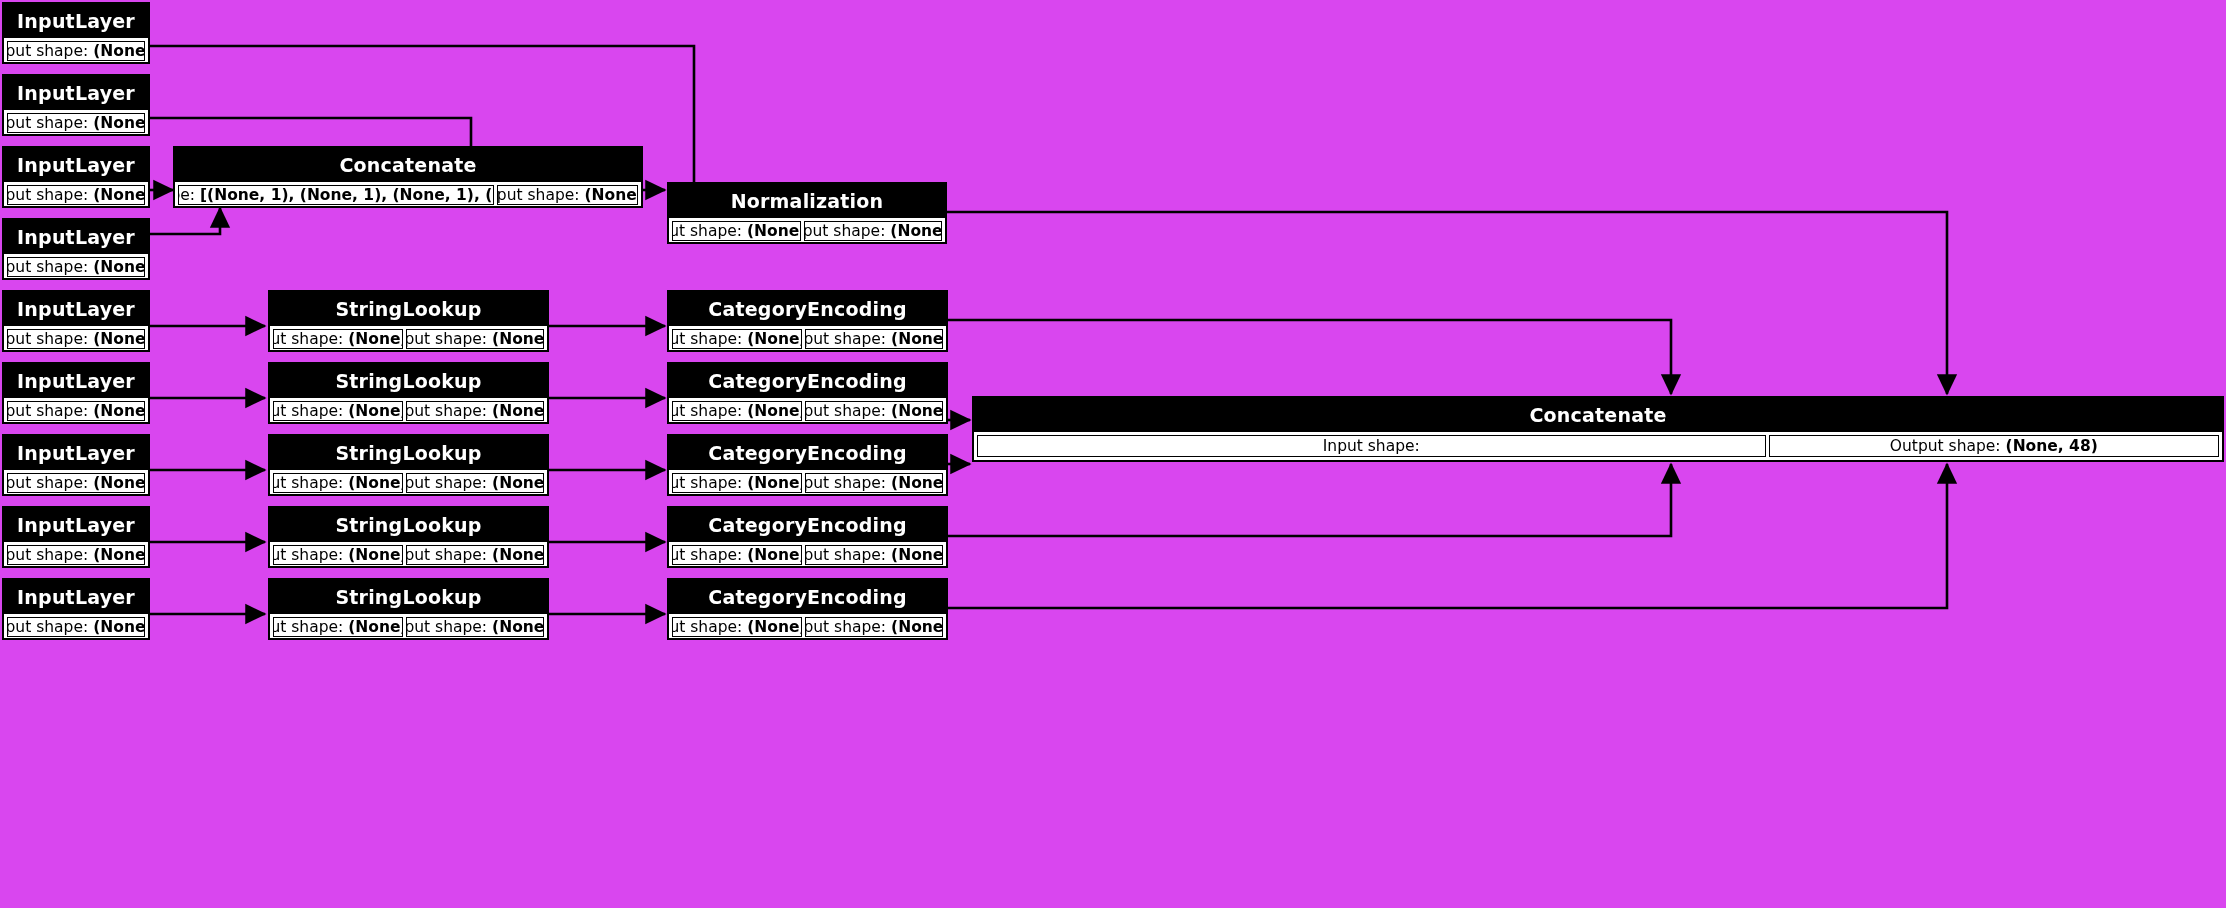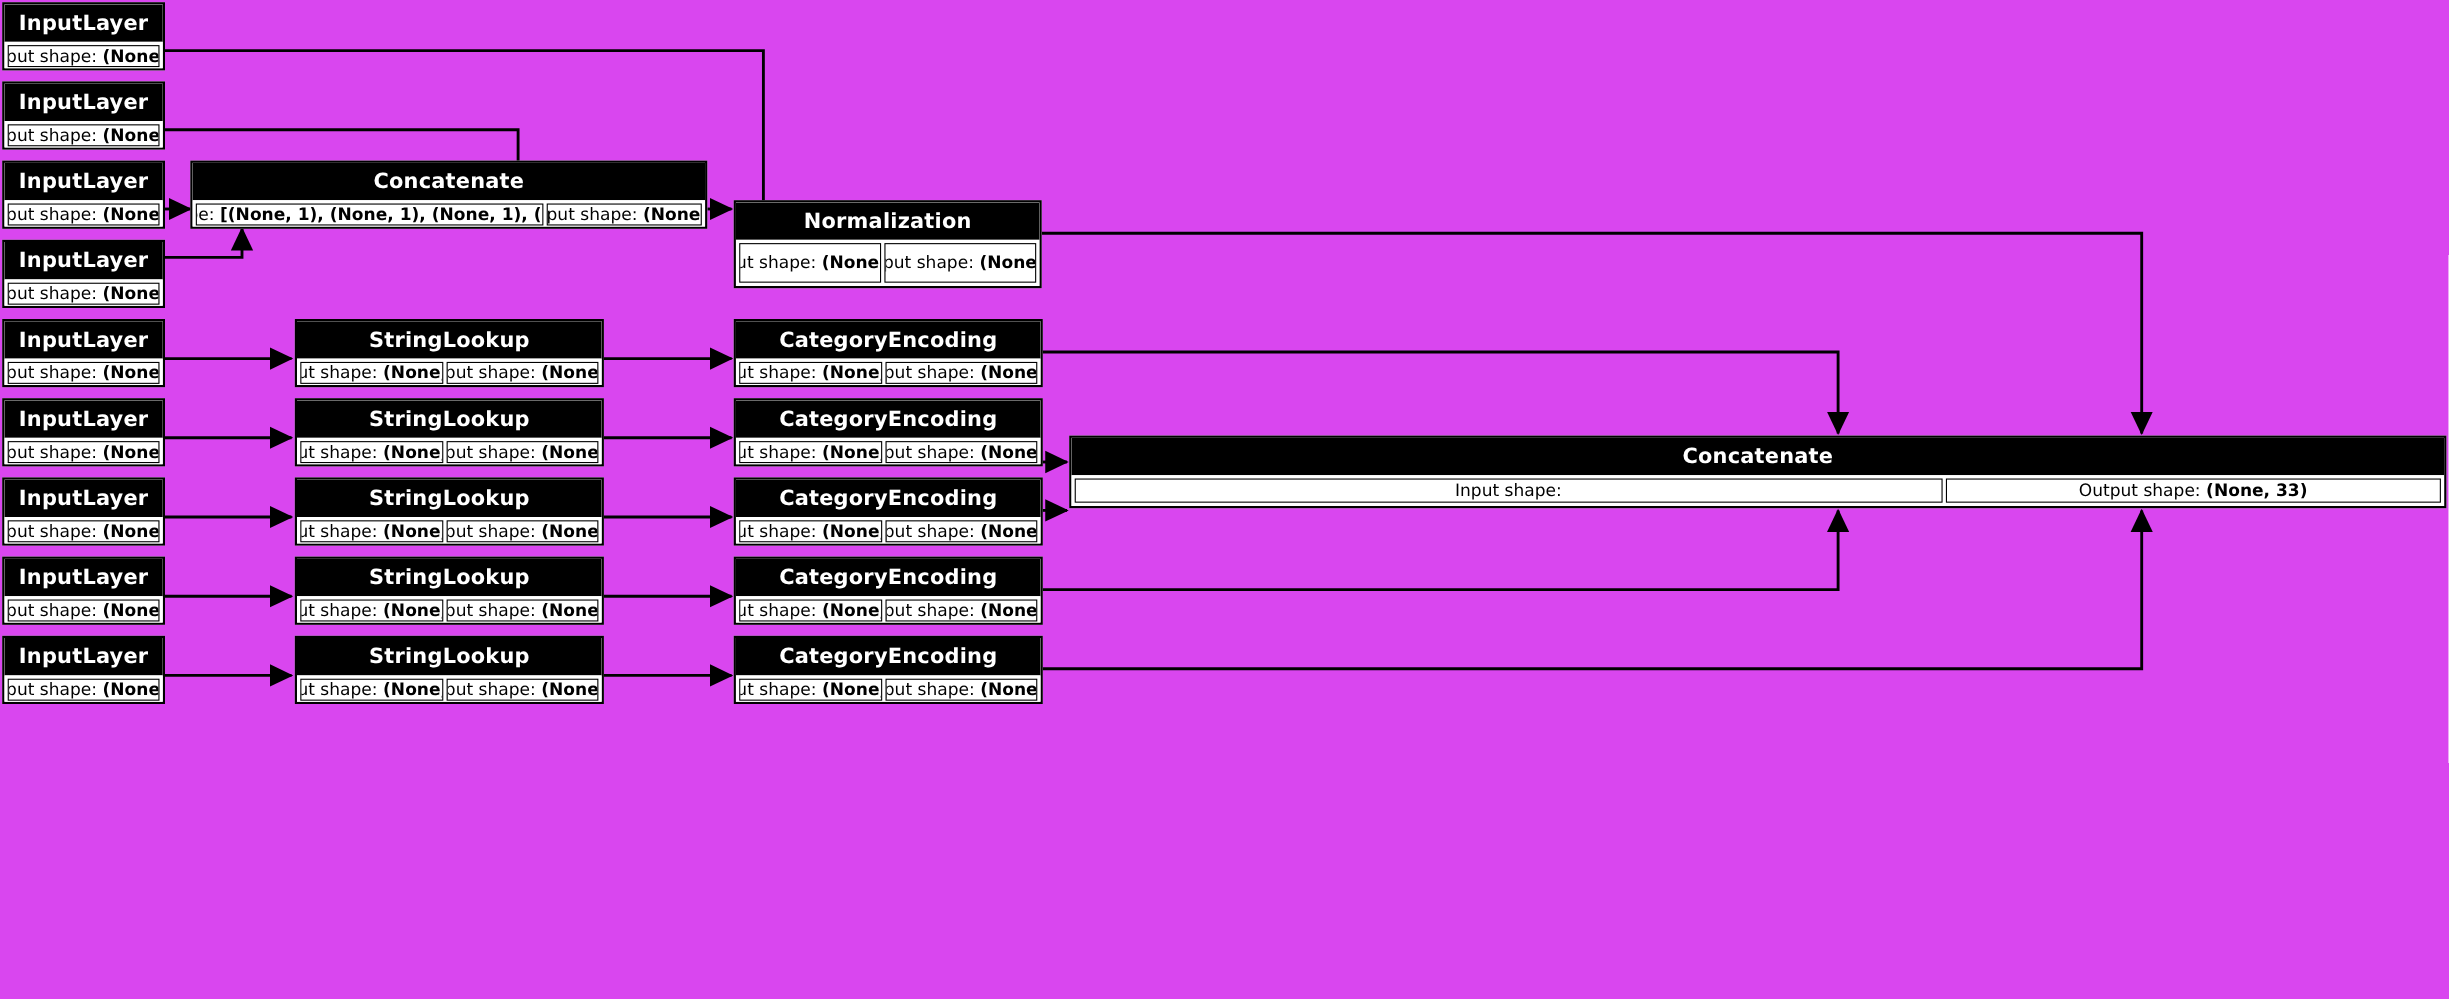--- a/index.html
+++ b/index.html
@@ -179,21 +179,21 @@
         <span class="lbl">Input shape:</span>
         <span class="val">[(None, 1), (None, 1), (None, 1), (None, 1)]</span>
       </div>
       <div class="field f-grow-sm">
         <span class="lbl">Output shape:</span>
         <span class="val">(None, 4)</span>
       </div>
     </div>
   </div>
 
-  <div class="node" style="left:667px; top:182px; width:280px; height:80px;">
+  <div class="node" style="left:667px; top:182px; width:280px; height:62px;">
     <div class="node-title">Normalization</div>
     <div class="node-fields">
       <div class="field">
         <span class="lbl">Input shape:</span>
         <span class="val">(None, 4)</span>
       </div>
       <div class="field">
         <span class="lbl">Output shape:</span>
         <span class="val">(None, 4)</span>
       </div>
@@ -379,18 +379,18 @@
   </div>
 
   <div class="node" style="left:972px; top:396px; width:1252px; height:66px;">
     <div class="node-title">Concatenate</div>
     <div class="node-fields">
       <div class="field f-grow-big">
         <span class="lbl">Input shape:</span>
       </div>
       <div class="field f-grow-sm">
         <span class="lbl">Output shape:</span>
-        <span class="val">(None, 33)</span>
+        <span class="val">(None, 48)</span>
       </div>
     </div>
   </div>
 
 </div>
 
 </body></html>

